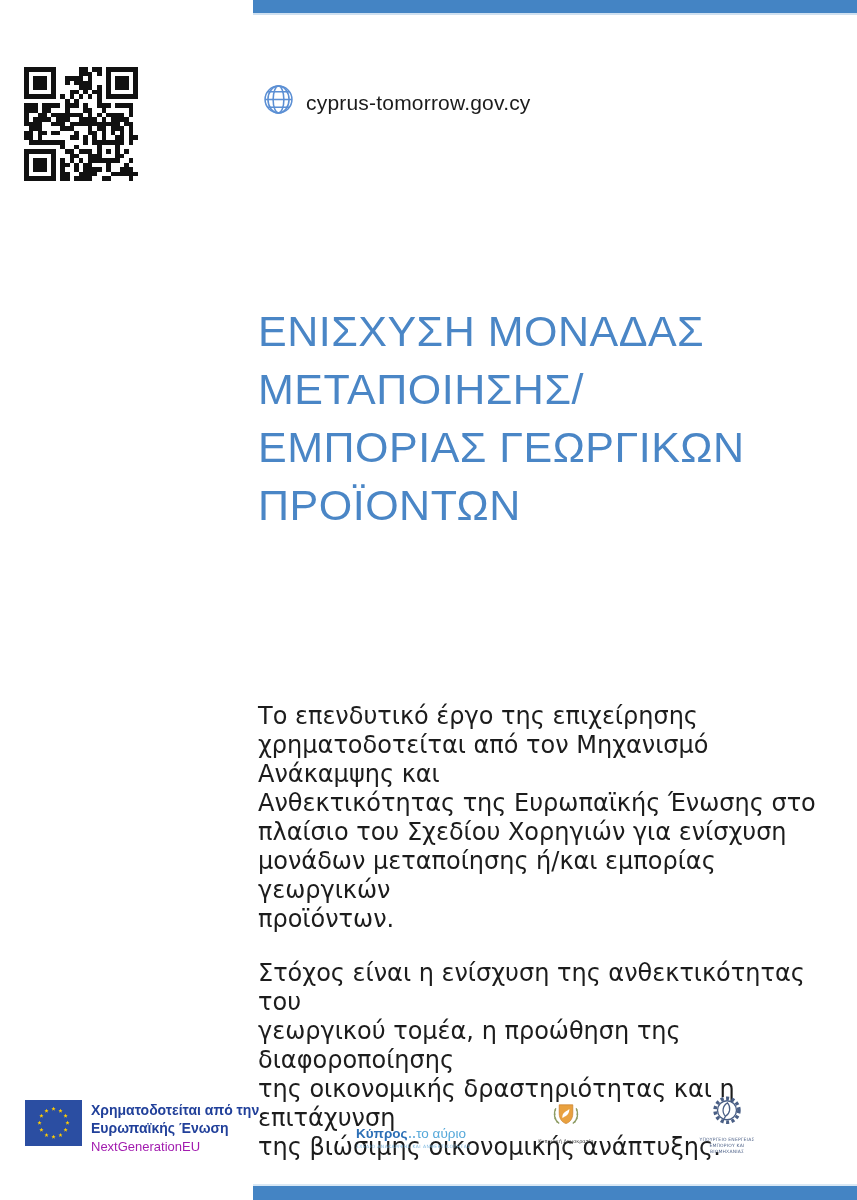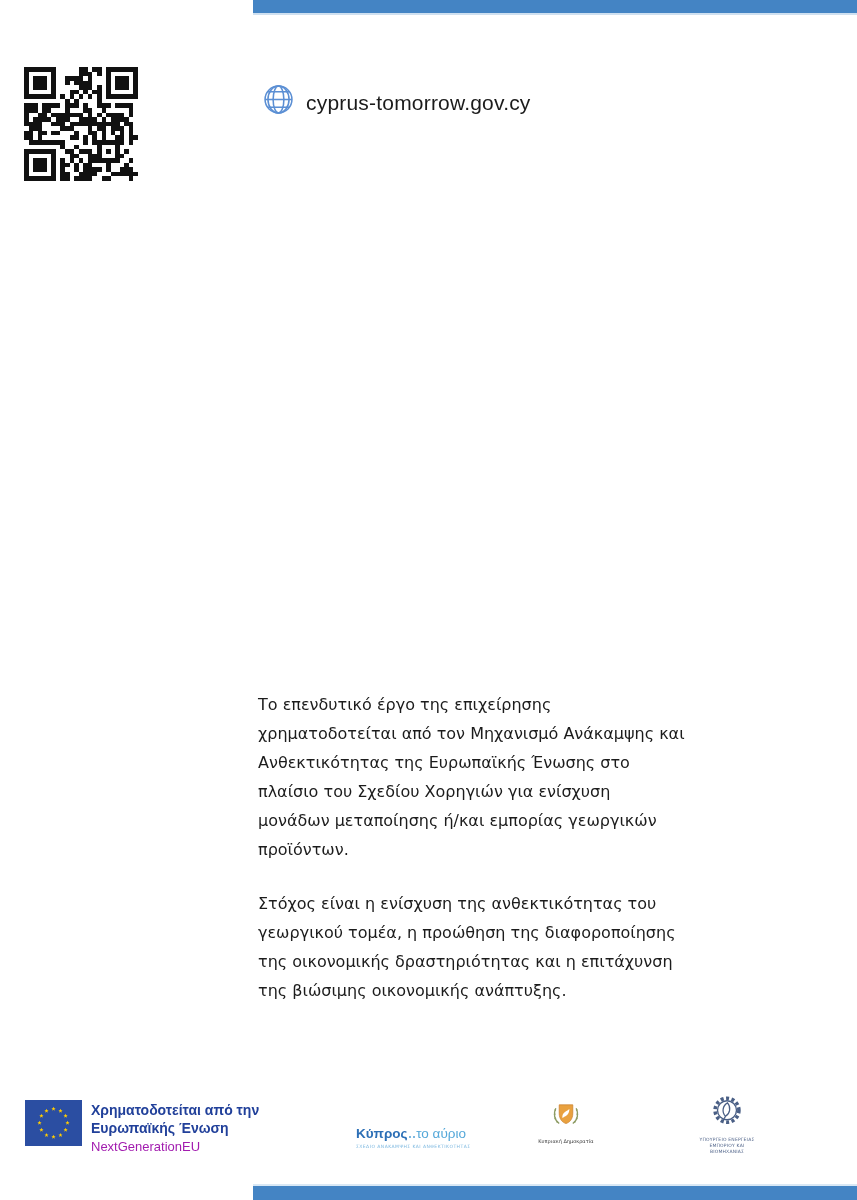--- a/index.html
+++ b/index.html
@@ -32,21 +32,21 @@
   
   .title{
     position:absolute;left:258px;top:302px;width:560px;
     color:#4A86C6;font-size:43px;line-height:58px;font-weight:400;
     letter-spacing:0.5px;white-space:pre-line;
     font-family:"Liberation Sans","DejaVu Sans",sans-serif;
   }
   
   .body-copy{position:absolute;left:258px;top:690px;width:575px;color:#1c1c1c;}
   .body-copy p{
-    margin:0 0 25px 0;font-size:16px;line-height:29px;white-space:pre-line;
+    margin:12px 0 25px 0;font-size:24px;line-height:29px;white-space:pre-line;
     font-family:"DejaVu Sans","Liberation Sans",sans-serif;
   }
   
   .eu-block{position:absolute;left:13px;top:1100px;display:flex;gap:9px;margin-left:12px;}
   .eu-flag{width:57px;height:46px;flex:0 0 auto;}
   .eu-text{padding-top:1px;}
   .eu-text .l1,.eu-text .l2{
     font-size:14px;font-weight:bold;color:#21409A;line-height:18px;
     font-family:"Liberation Sans","DejaVu Sans",sans-serif;
   }
@@ -423,20 +423,24 @@
       <circle cx="15" cy="15" r="13"></circle>
       <ellipse cx="15" cy="15" rx="5.2" ry="13"></ellipse>
       <ellipse cx="15" cy="15" rx="10.2" ry="13"></ellipse>
       <line x1="4.4" y1="7.5" x2="25.6" y2="7.5"></line>
       <line x1="2" y1="15" x2="28" y2="15"></line>
       <line x1="4.4" y1="22.5" x2="25.6" y2="22.5"></line>
     </svg>
     <span class="site-url">cyprus-tomorrow.gov.cy</span>
   </div>
 
+  <div class="title">ΕΝΙΣΧΥΣΗ ΜΟΝΑΔΑΣ
+ΜΕΤΑΠΟΙΗΣΗΣ/
+ΕΜΠΟΡΙΑΣ ΓΕΩΡΓΙΚΩΝ
+ΠΡΟΪΟΝΤΩΝ</div>
 
   <div class="body-copy">
     <p>Το επενδυτικό έργο της επιχείρησης
 χρηματοδοτείται από τον Μηχανισμό Ανάκαμψης και
 Ανθεκτικότητας της Ευρωπαϊκής Ένωσης στο
 πλαίσιο του Σχεδίου Χορηγιών για ενίσχυση
 μονάδων μεταποίησης ή/και εμπορίας γεωργικών
 προϊόντων.</p>
     <p>Στόχος είναι η ενίσχυση της ανθεκτικότητας του
 γεωργικού τομέα, η προώθηση της διαφοροποίησης

